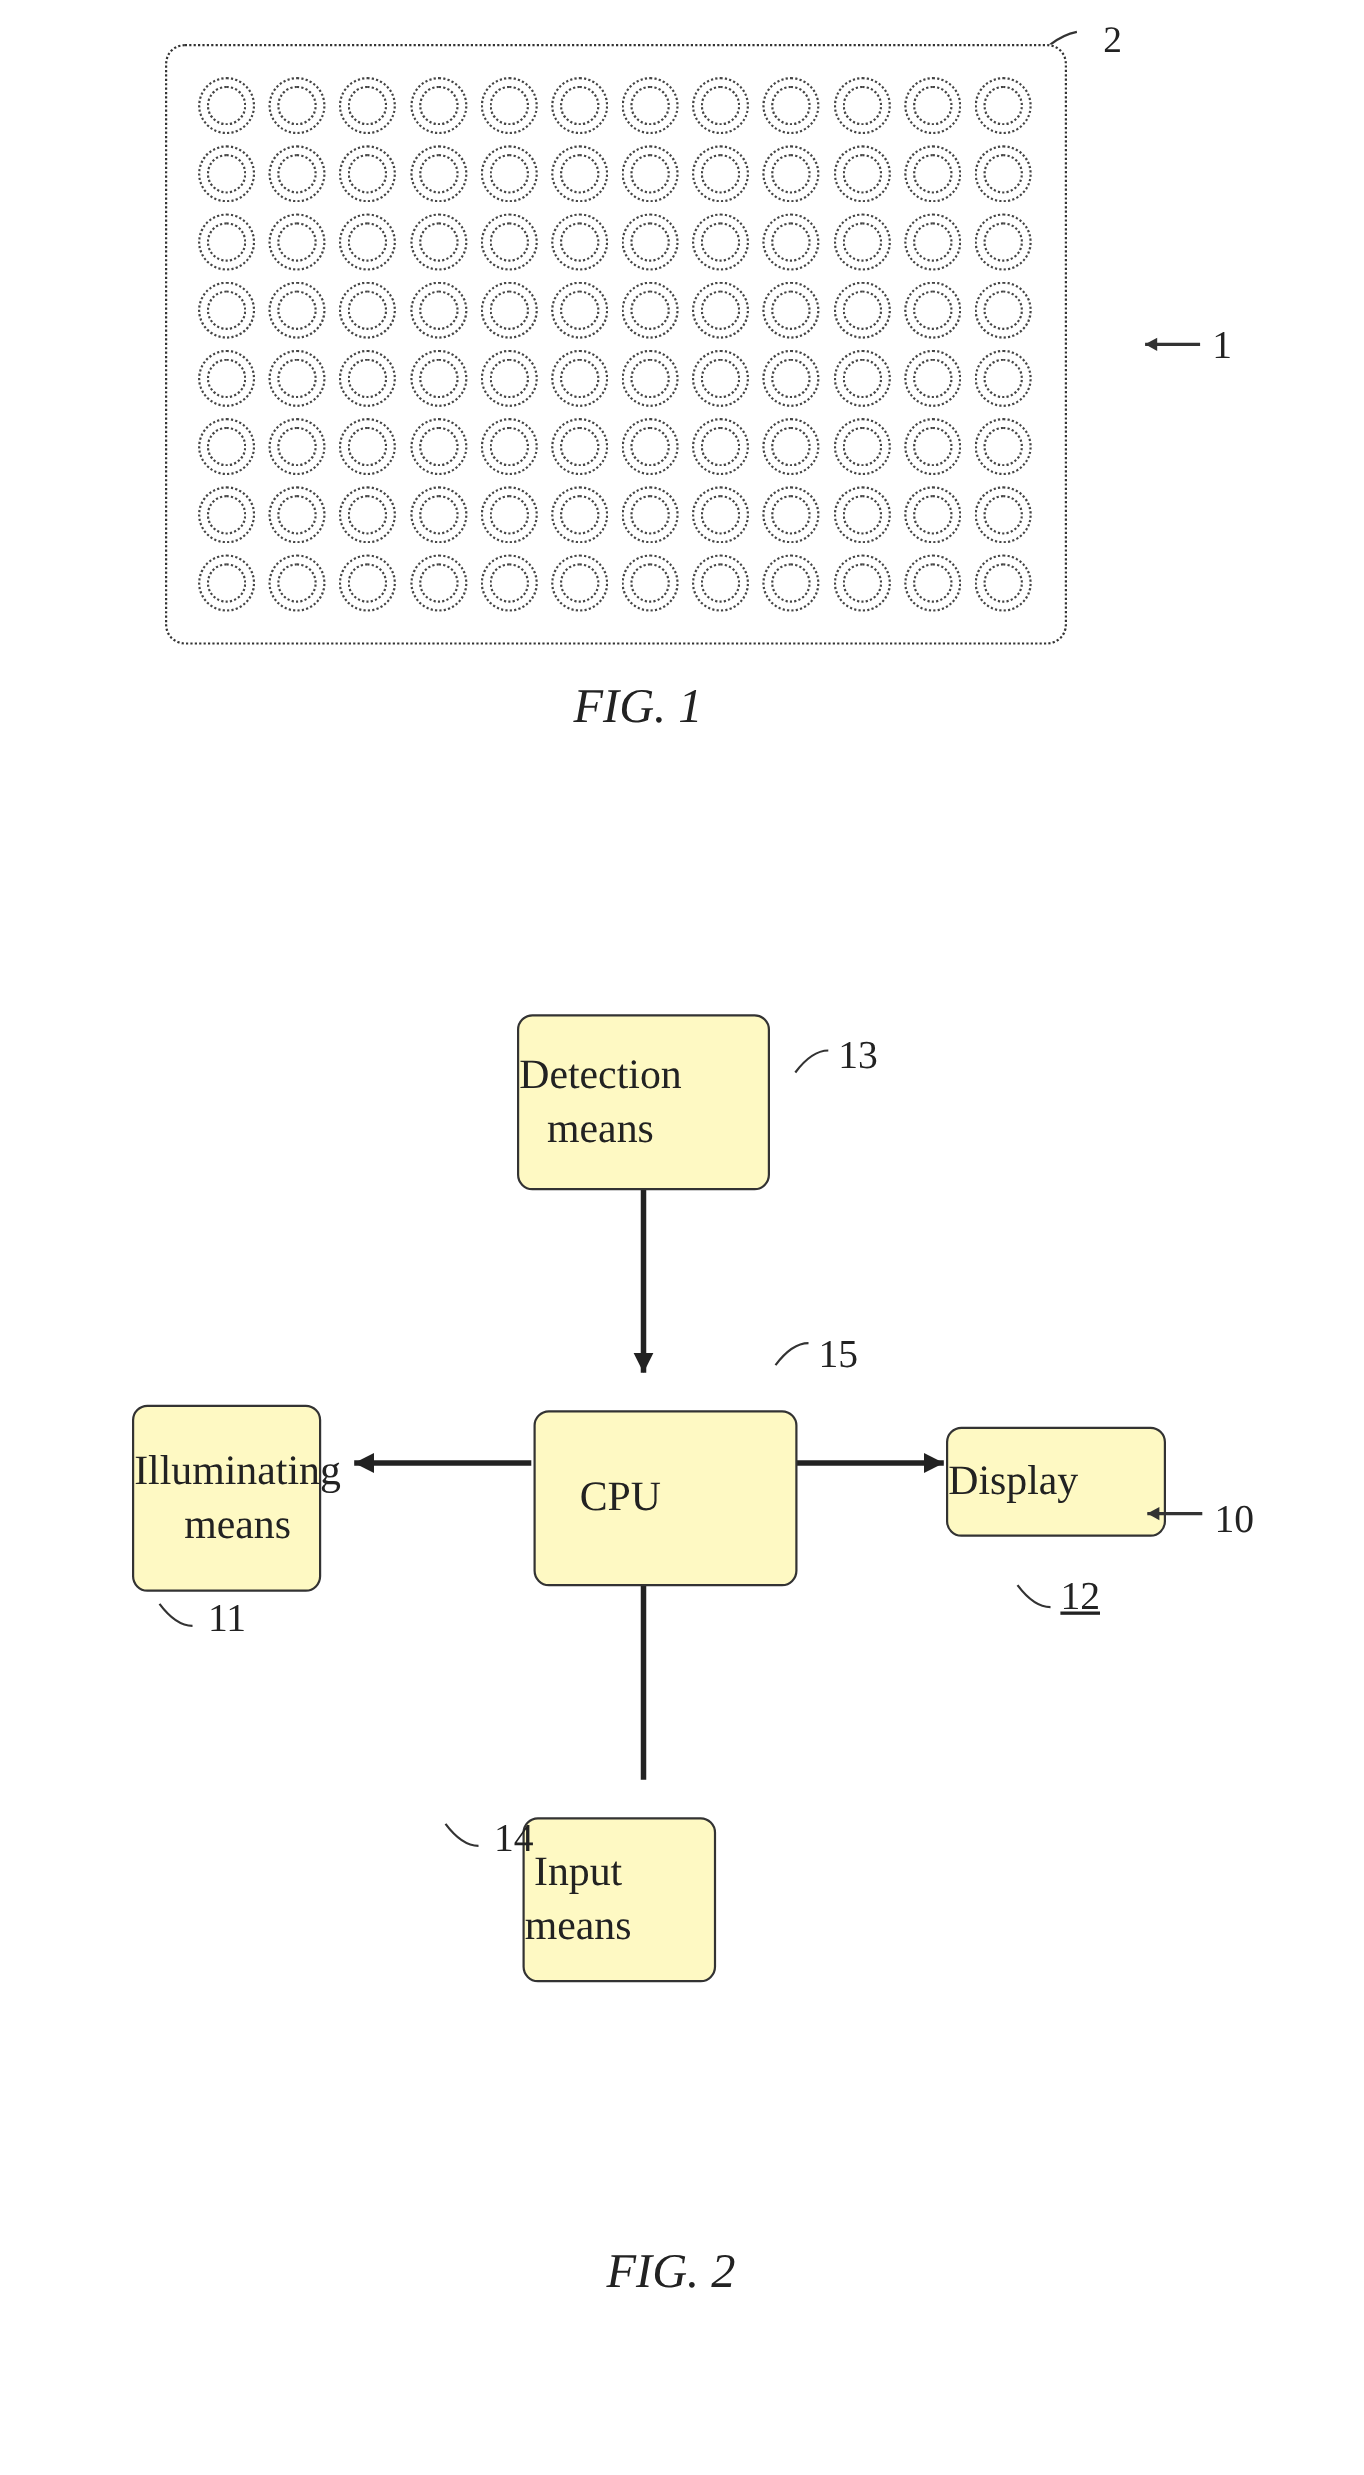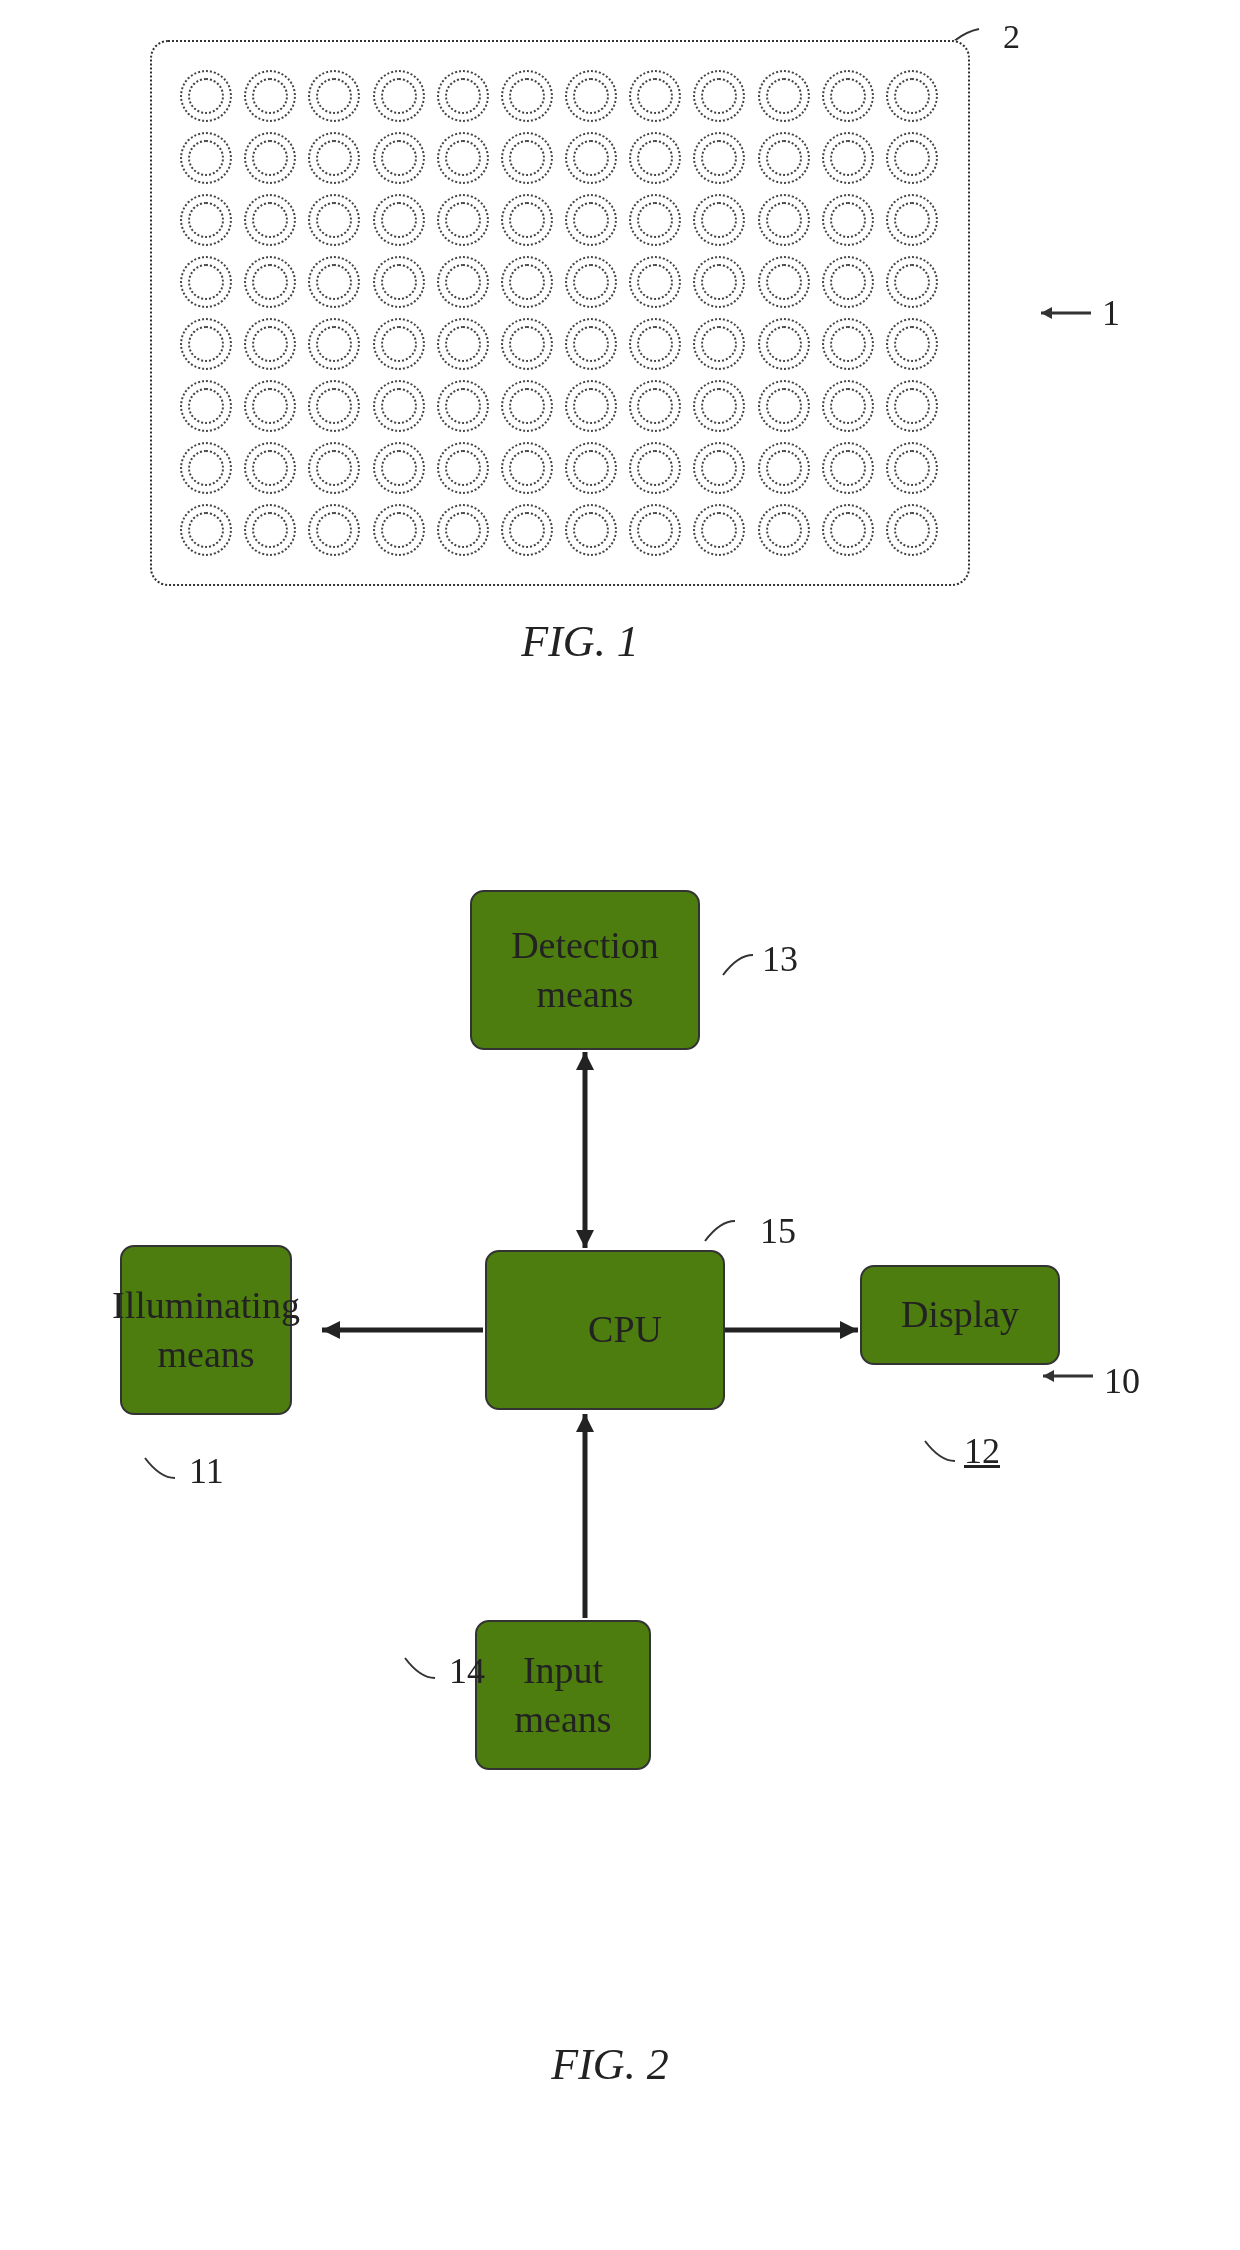--- a/index.html
+++ b/index.html
@@ -83,28 +83,29 @@
       position: relative;
       width: 1060px;
       height: 1280px;
     }
 
     
     .box {
       position: absolute;
       border: 2.5px solid #333;
       border-radius: 14px;
-      background: #4d7c0f;
+      background: #fef9c3;
       display: flex;
       align-items: center;
-      justify-content: center;
+      justify-content: flex-start;
       text-align: center;
       font-size: 38px;
       line-height: 1.3;
       color: #222;
+      margin-top: 32px;
     }
 
     
     .box-detection {
       width: 230px;
       height: 160px;
       left: 390px;
       top: 60px;
     }
 
@@ -321,21 +322,21 @@
       <svg width="40" height="30" viewBox="0 0 40 30">
         <path d="M 5 25 Q 20 5 35 5" stroke="#333" stroke-width="2" fill="none"></path>
       </svg>
       <span>13</span>
     </div>
 
     <div class="box box-cpu">
       <span>CPU</span>
     </div>
 
-    <div style="position:absolute;left:620px;top:380px;font-size:36px;color:#222;display:flex;align-items:center;gap:20px;">
+    <div style="position:absolute;left:620px;top:380px;font-size:36px;color:#222;display:flex;align-items:center;gap:4px;">
       <svg width="40" height="30" viewBox="0 0 40 30">
         <path d="M 5 25 Q 20 5 35 5" stroke="#333" stroke-width="2" fill="none"></path>
       </svg>
       <span>15</span>
     </div>
 
     <div class="box box-illuminating">
       <span>Illuminating<br>means</span>
     </div>
 

